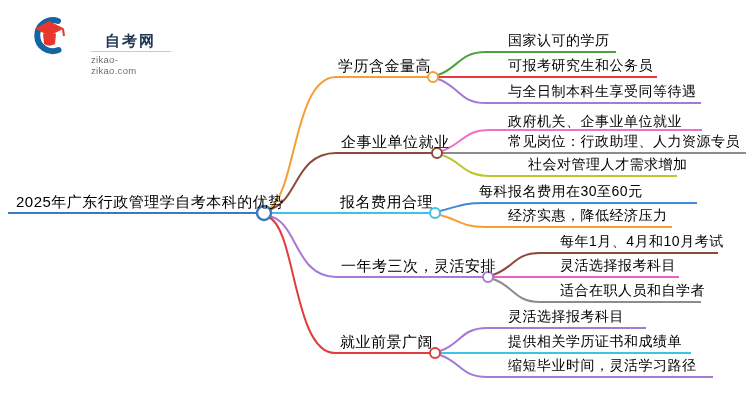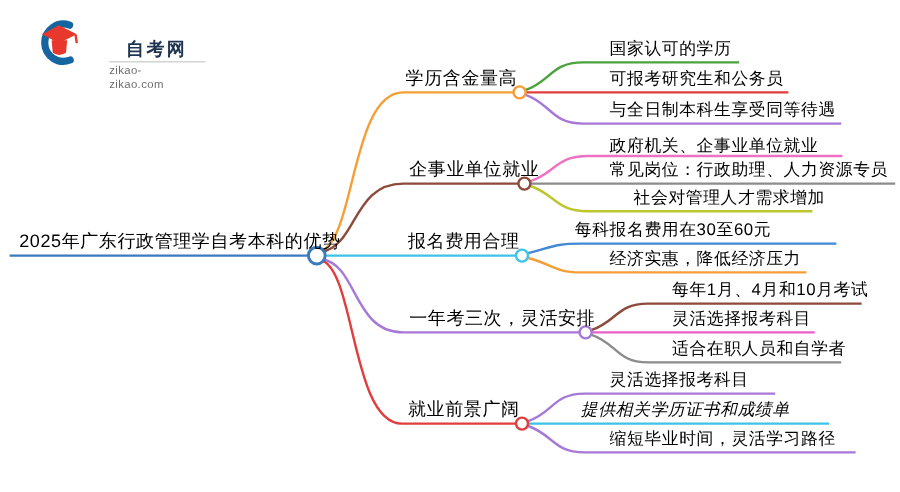--- a/index.html
+++ b/index.html
@@ -86,16 +86,16 @@
   <div class="lbl leaf-lbl" style="left:528px;top:157px;">社会对管理人才需求增加</div>
 
   <div class="lbl leaf-lbl" style="left:479px;top:184px;">每科报名费用在30至60元</div>
   <div class="lbl leaf-lbl" style="left:508px;top:208px;">经济实惠，降低经济压力</div>
 
   <div class="lbl leaf-lbl" style="left:560px;top:234px;">每年1月、4月和10月考试</div>
   <div class="lbl leaf-lbl" style="left:560px;top:258px;">灵活选择报考科目</div>
   <div class="lbl leaf-lbl" style="left:560px;top:283px;">适合在职人员和自学者</div>
 
   <div class="lbl leaf-lbl" style="left:508px;top:309px;">灵活选择报考科目</div>
-  <div class="lbl leaf-lbl" style="left:484px;top:334px;font-style:italic;">提供相关学历证书和成绩单</div>
+  <div class="lbl leaf-lbl" style="left:508px;top:334px;">提供相关学历证书和成绩单</div>
   <div class="lbl leaf-lbl" style="left:508px;top:358px;">缩短毕业时间，灵活学习路径</div>
 
 </div>
 
 </body></html>

